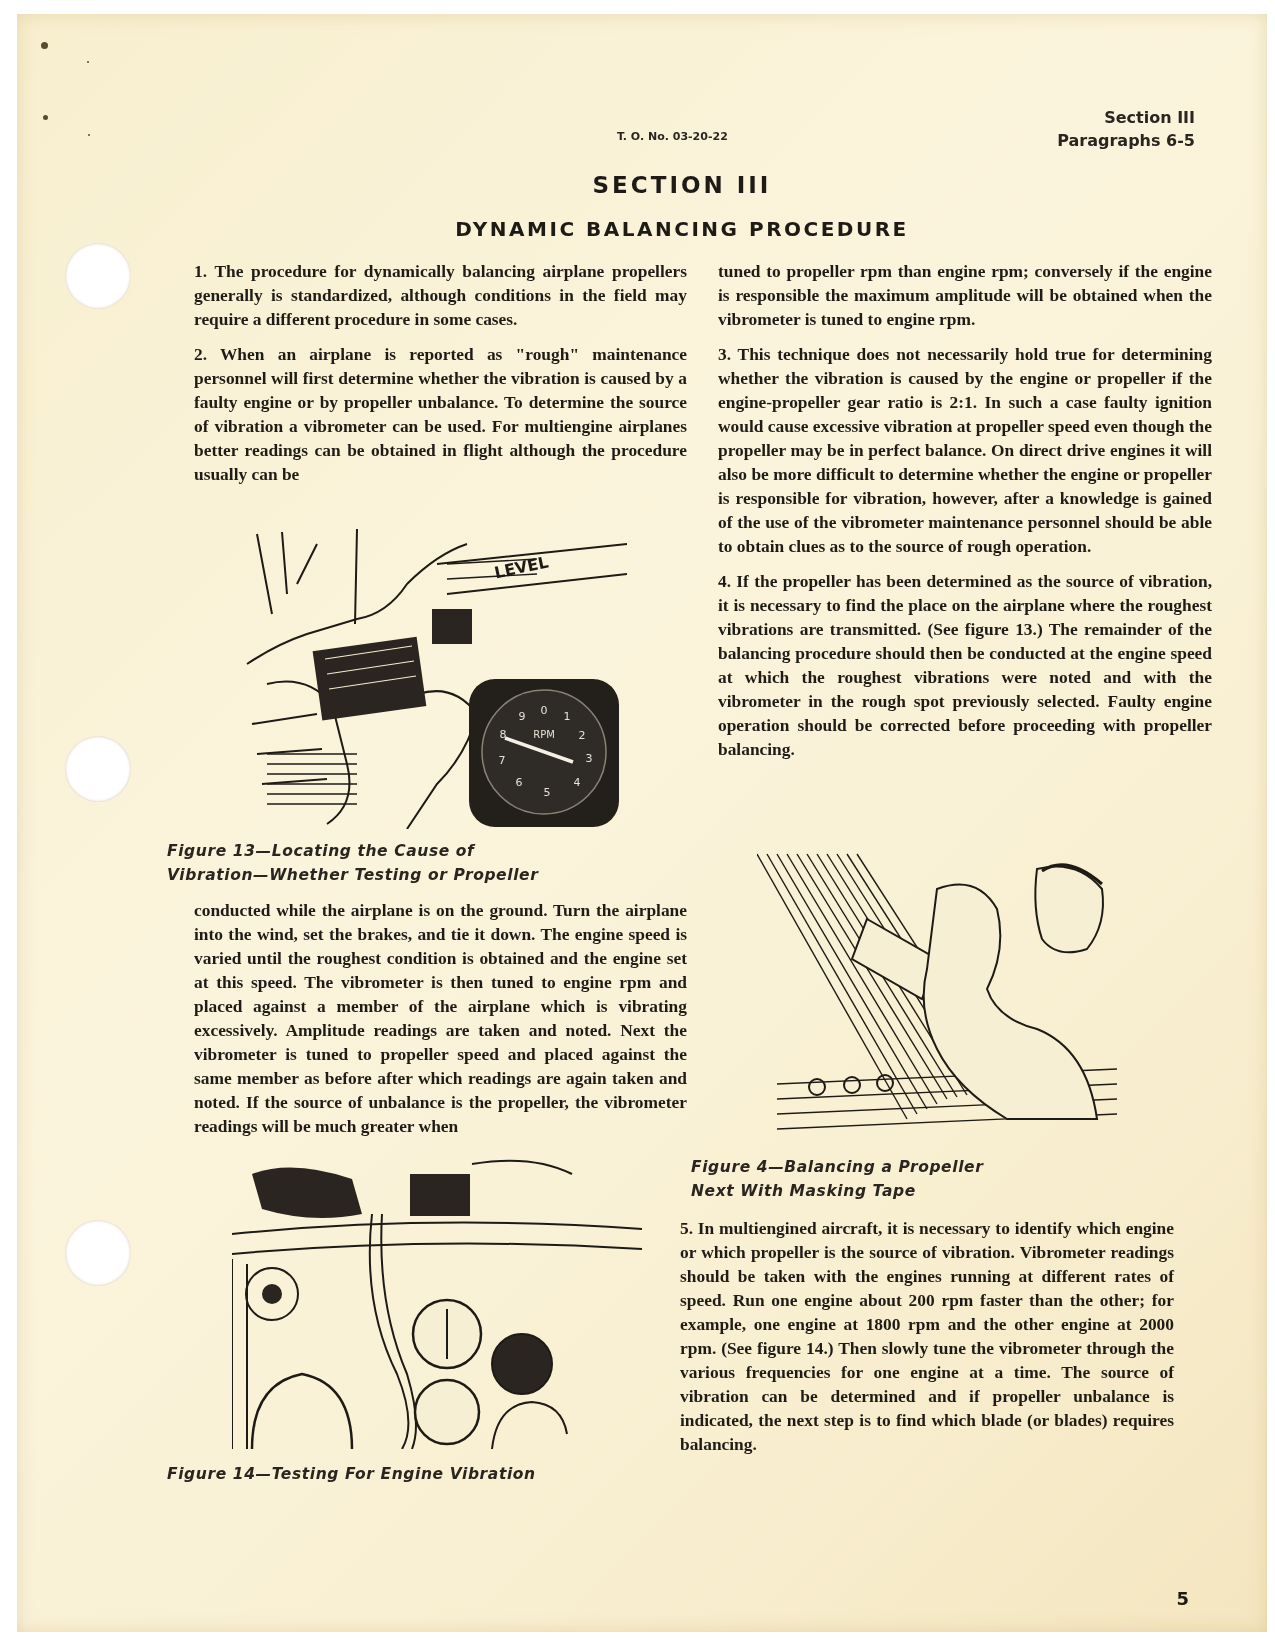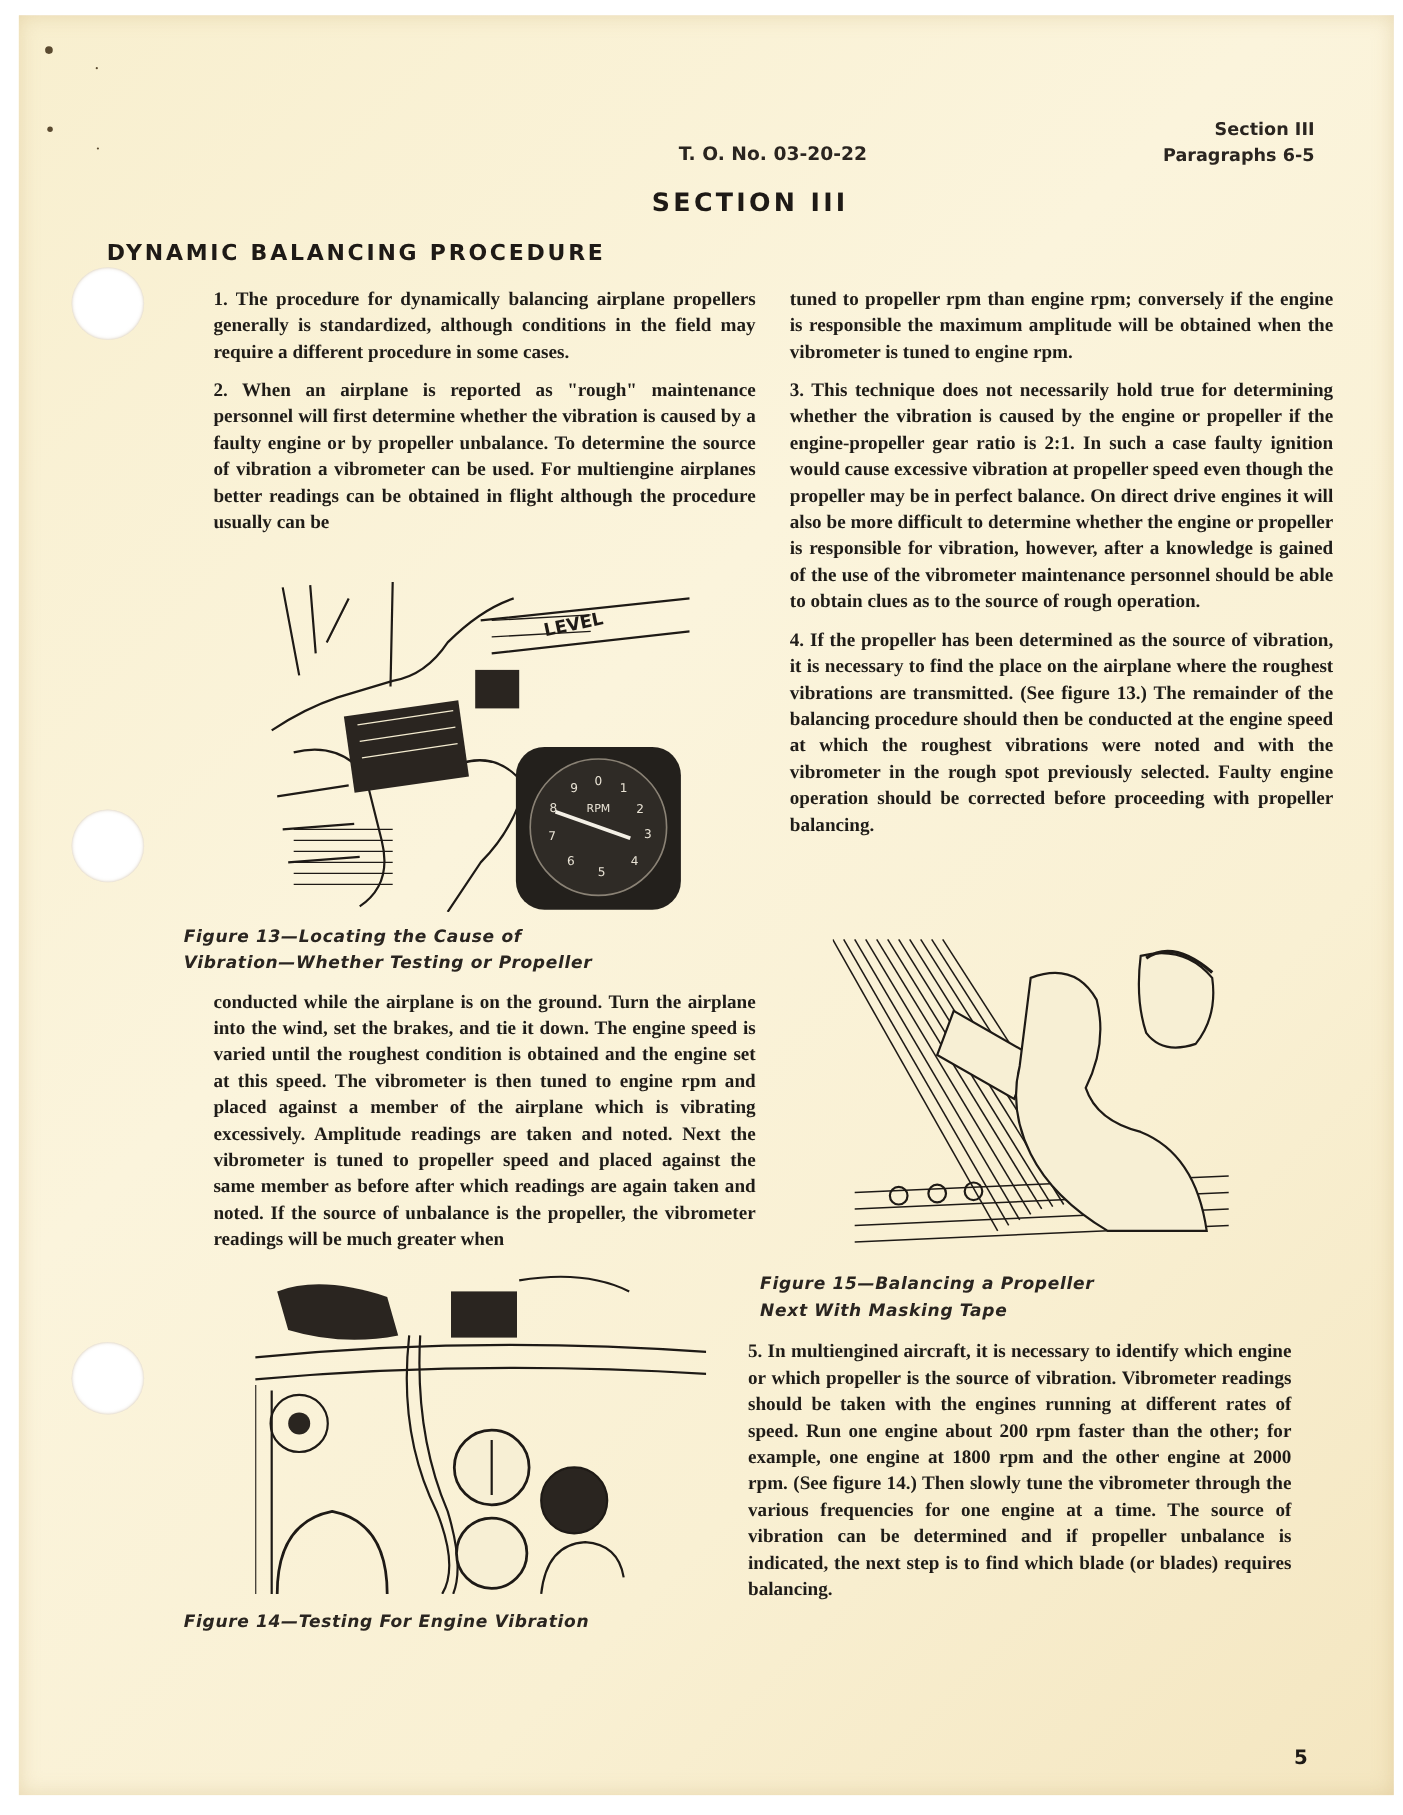--- a/index.html
+++ b/index.html
@@ -12,33 +12,33 @@
     background: linear-gradient(135deg, #f8efcf 0%, #fbf4dc 40%, #f9f0d3 70%, #f4e6c0 100%);
     box-shadow: inset 0 0 18px rgba(200,170,110,0.35);
   }
   .punch {
     position: absolute; left: 48px; width: 66px; height: 66px; border-radius: 50%;
     background: #ffffff; box-shadow: inset 0 0 3px rgba(160,130,80,0.5);
   }
   .spot { position: absolute; border-radius: 50%; background: #5a4a30; }
   .hdr-left {
     position: absolute; left: 600px; top: 116px;
-    font-family: "DejaVu Sans", sans-serif; font-weight: bold; font-size: 17px; color: #2a2520;
+    font-family: "DejaVu Sans", sans-serif; font-weight: bold; font-size: 11px; color: #2a2520;
   }
   .hdr-right {
     position: absolute; right: 72px; top: 92px; text-align: right;
     font-family: "DejaVu Sans", sans-serif; font-weight: bold; font-size: 16px; line-height: 23px; color: #2a2520;
   }
   .title1 {
     position: absolute; left: 0; right: 0; top: 158px; text-align: center;
     font-family: "DejaVu Sans", sans-serif; font-weight: bold; font-size: 23px; letter-spacing: 3px; color: #1e1a16;
     padding-left: 80px;
   }
   .title2 {
-    position: absolute; left: 0; right: 0; top: 203px; 
+    position: absolute; left: 0; right: 0; top: 203px; text-align: center;
     font-family: "DejaVu Sans", sans-serif; font-weight: bold; font-size: 20px; letter-spacing: 2.5px; color: #1e1a16;
     padding-left: 80px;
   }
   .col { position: absolute; font-size: 17.4px; line-height: 24px; color: #1f1c18; text-align: justify; font-weight: bold; margin-left: 27px; }
   .col p { margin: 0 0 11px 0; }
   .caption {
     position: absolute; font-family: "DejaVu Sans", sans-serif;
     font-style: italic; font-weight: bold; font-size: 15.5px; line-height: 24px; color: #2a2520; letter-spacing: 0.6px;
   }
   .figure { position: absolute; }
@@ -186,21 +186,21 @@
       <path d="M180 40 Q220 25 240 60 Q250 100 230 140 Q240 170 280 180 Q330 200 340 270 L250 270 Q200 240 180 200 Q160 160 170 120 Z" fill="#f7efd4" stroke="#1e1a16" stroke-width="2"></path>
       <path d="M280 20 Q320 10 345 40 Q350 75 330 100 Q300 110 285 90 Q275 60 280 20 Z" fill="#f7efd4" stroke="#1e1a16" stroke-width="2"></path>
       <path d="M285 22 Q310 5 345 35" fill="none" stroke="#1e1a16" stroke-width="3"></path>
       <circle cx="60" cy="238" r="8" fill="none" stroke="#1e1a16" stroke-width="2"></circle>
       <circle cx="95" cy="236" r="8" fill="none" stroke="#1e1a16" stroke-width="2"></circle>
       <circle cx="128" cy="234" r="8" fill="none" stroke="#1e1a16" stroke-width="2"></circle>
     </svg>
   </div>
 
   <div class="caption" style="left:674px;top:1141px;width:494px">
-    <div>Figure 15—Balancing a Propeller</div>
+    <div>Figure 4—Balancing a Propeller</div>
     <div>Next With Masking Tape</div>
   </div>
 
   <div class="col" style="left:636px;top:1202px;width:494px">
     <p>5. In multiengined aircraft, it is necessary to identify which engine or which propeller is the source of vibration. Vibrometer readings should be taken with the engines running at different rates of speed. Run one engine about 200 rpm faster than the other; for example, one engine at 1800 rpm and the other engine at 2000 rpm. (See figure 14.) Then slowly tune the vibrometer through the various frequencies for one engine at a time. The source of vibration can be determined and if propeller unbalance is indicated, the next step is to find which blade (or blades) requires balancing.</p>
   </div>
 
   <div class="pageno">5</div>
 </div>
 

